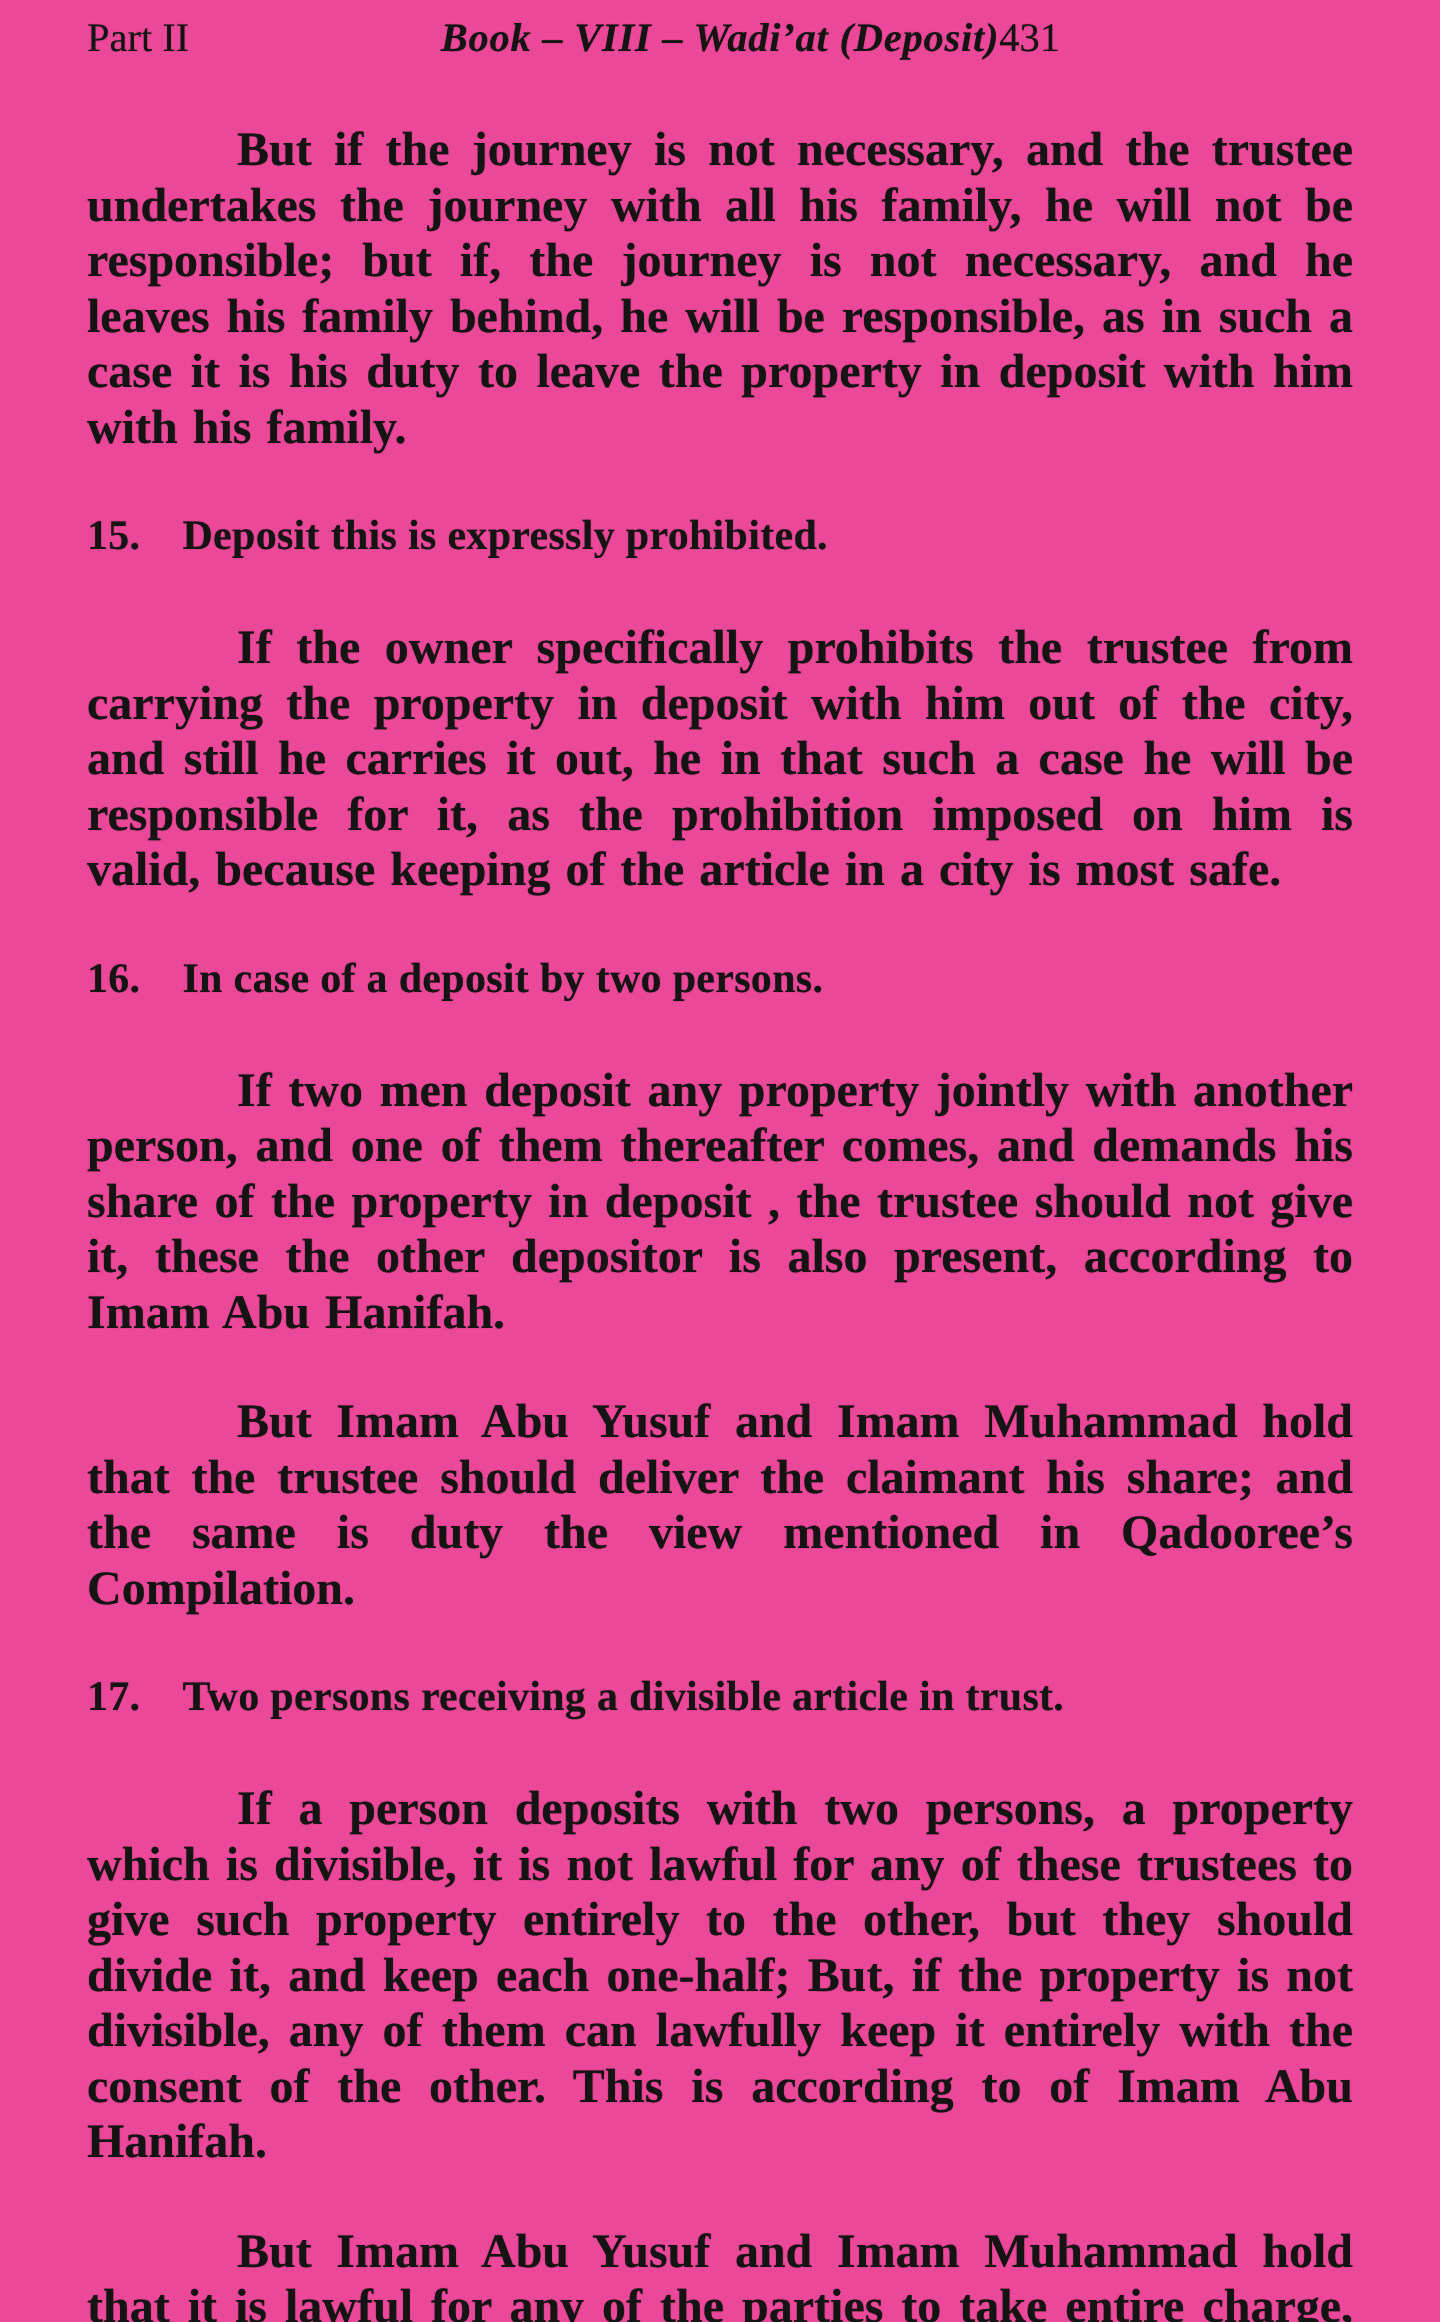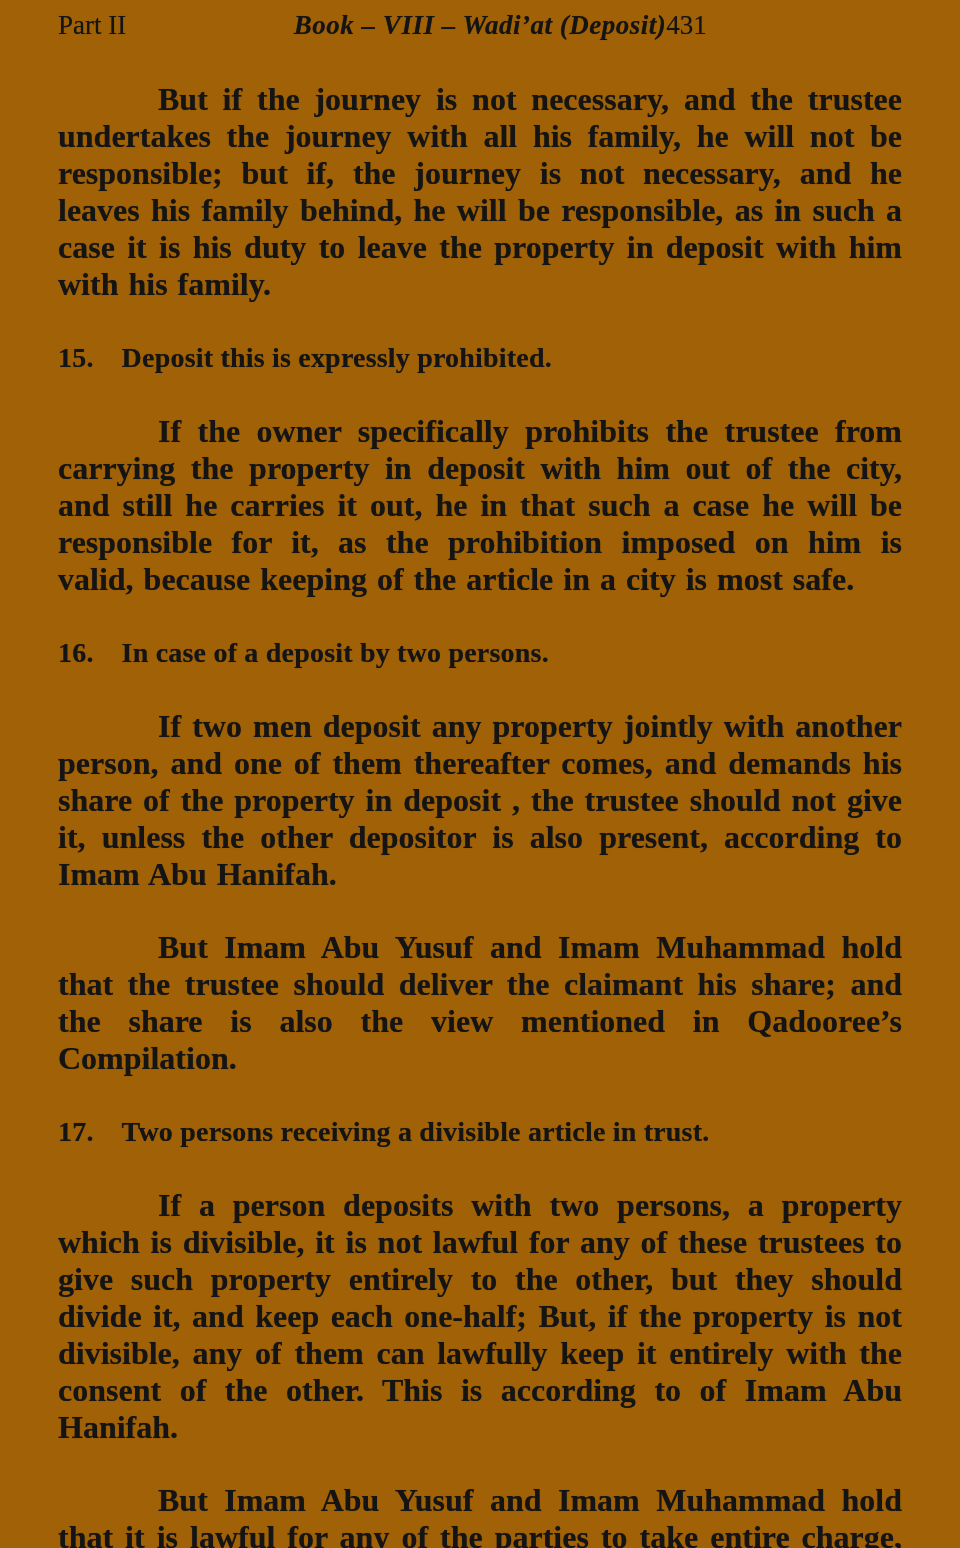--- a/index.html
+++ b/index.html
@@ -5,21 +5,21 @@
   html, body {
     margin: 0;
     padding: 0;
     background: #ffffff;
   }
   .page {
     position: relative;
     width: 960px;
     height: 1548px;
     box-sizing: border-box;
-    background: #a16207;
+    background: #ec4899;
     padding: 10px 58px 0 58px;
     font-family: "Liberation Serif", "DejaVu Serif", serif;
     color: #141414;
     overflow: hidden;
     text-shadow: 0 0 0.7px rgba(20,20,20,0.55);
   }
   .page-header {
     display: grid;
     grid-template-columns: 1fr auto 1fr;
     align-items: baseline;
@@ -77,23 +77,23 @@
     <span class="htext">Deposit this is expressly prohibited.</span>
   </h2>
 
   <p class="body-para">If the owner specifically prohibits the trustee from carrying the property in deposit with him out of the city, and still he carries it out, he in that such a case he will be responsible for it, as the prohibition imposed on him is valid, because keeping of the article in a city is most safe.</p>
 
   <h2 class="section-heading">
     <span class="hnum">16.</span>
     <span class="htext">In case of a deposit by two persons.</span>
   </h2>
 
-  <p class="body-para">If two men deposit any property jointly with another person, and one of them thereafter comes, and demands his share of the property in deposit , the trustee should not give it, unless the other depositor is also present, according to Imam Abu Hanifah.</p>
+  <p class="body-para">If two men deposit any property jointly with another person, and one of them thereafter comes, and demands his share of the property in deposit , the trustee should not give it, these the other depositor is also present, according to Imam Abu Hanifah.</p>
 
-  <p class="body-para">But Imam Abu Yusuf and Imam Muhammad hold that the trustee should deliver the claimant his share; and the share is also the view mentioned in Qadooree’s Compilation.</p>
+  <p class="body-para">But Imam Abu Yusuf and Imam Muhammad hold that the trustee should deliver the claimant his share; and the same is duty the view mentioned in Qadooree’s Compilation.</p>
 
   <h2 class="section-heading">
     <span class="hnum">17.</span>
     <span class="htext">Two persons receiving a divisible article in trust.</span>
   </h2>
 
   <p class="body-para">If a person deposits with two persons, a property which is divisible, it is not lawful for any of these trustees to give such property entirely to the other, but they should divide it, and keep each one-half; But, if the property is not divisible, any of them can lawfully keep it entirely with the consent of the other. This is according to of Imam Abu Hanifah.</p>
 
   <p class="body-para">But Imam Abu Yusuf and Imam Muhammad hold that it is lawful for any of the parties to take entire charge, with the consent of the other, in either case.</p>
 

